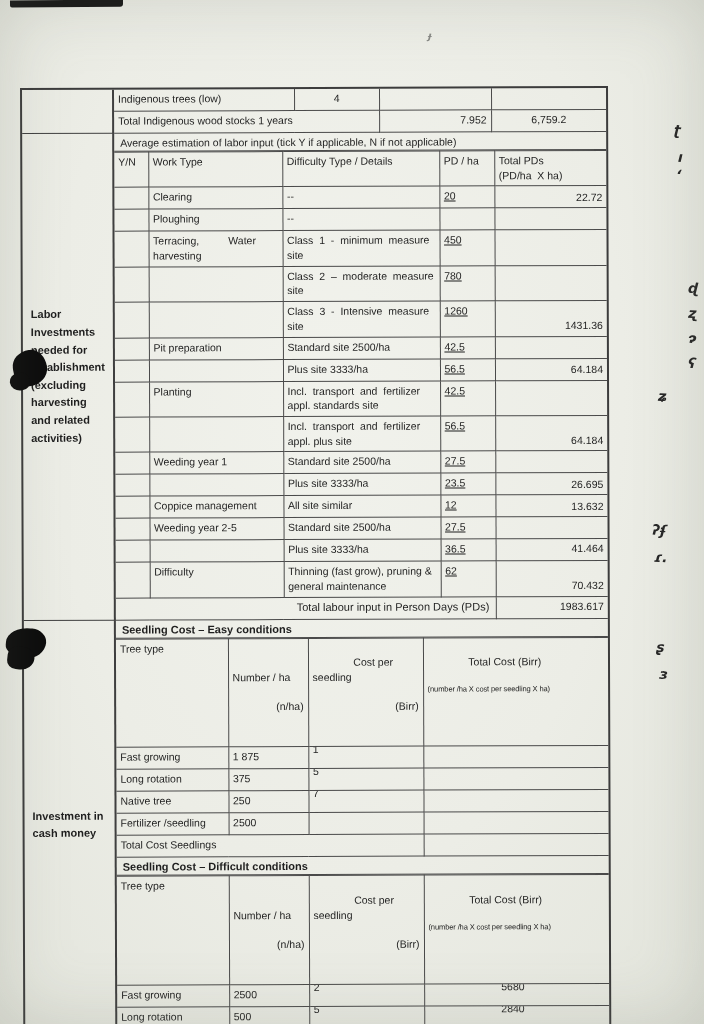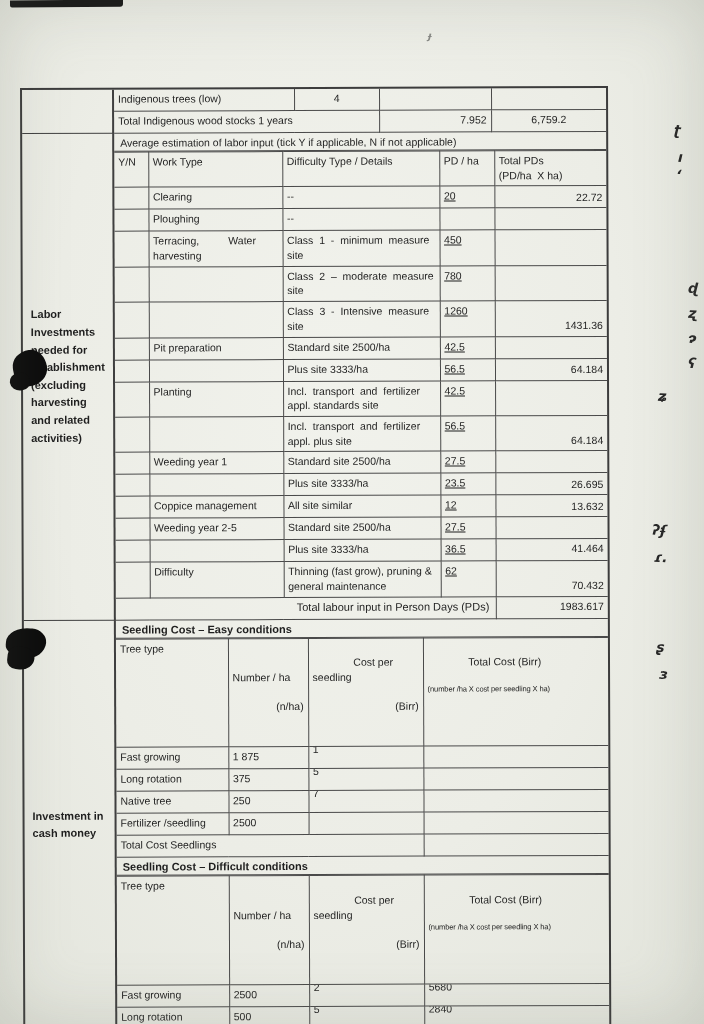--- a/index.html
+++ b/index.html
@@ -49,21 +49,21 @@
   .seed-table col:nth-child(3){width:115px;}
 
   thead th{font-weight:normal;text-align:left;}
   .sub{display:block;text-align:right;}
   .sub.tiny{font-size:7.6px;text-align:left;white-space:nowrap;letter-spacing:-.15px;}
   .c-total{text-align:right;vertical-align:bottom;}
   .c-pd{vertical-align:top;text-decoration:underline;}
   .total-label{font-size:11px;padding-right:6px;vertical-align:middle;}
   .raise{position:relative;}
   .raise > span{position:relative;top:-7px;display:inline-block;}
-  .c-stotal{text-align:left;padding-right:12px;}
+  .c-stotal{text-align:center;padding-right:12px;}
 
   .ink-blob-1{position:absolute;left:13px;top:350px;width:34px;height:36px;background:#0c0c0c;
       border-radius:55% 45% 60% 40%/45% 55% 48% 52%;transform:rotate(-8deg);}
   .ink-blob-1::after{content:"";position:absolute;left:-5px;top:21px;width:20px;height:18px;
       background:#0c0c0c;border-radius:50% 50% 45% 55%;}
   .ink-blob-2{position:absolute;left:6px;top:628px;width:40px;height:30px;background:#0c0c0c;
       border-radius:60% 40% 50% 50%/55% 45% 60% 40%;transform:rotate(6deg);}
   .ink-blob-2::after{content:"";position:absolute;left:3px;top:19px;width:27px;height:23px;
       background:#0c0c0c;border-radius:45% 55% 60% 40%;}
 

